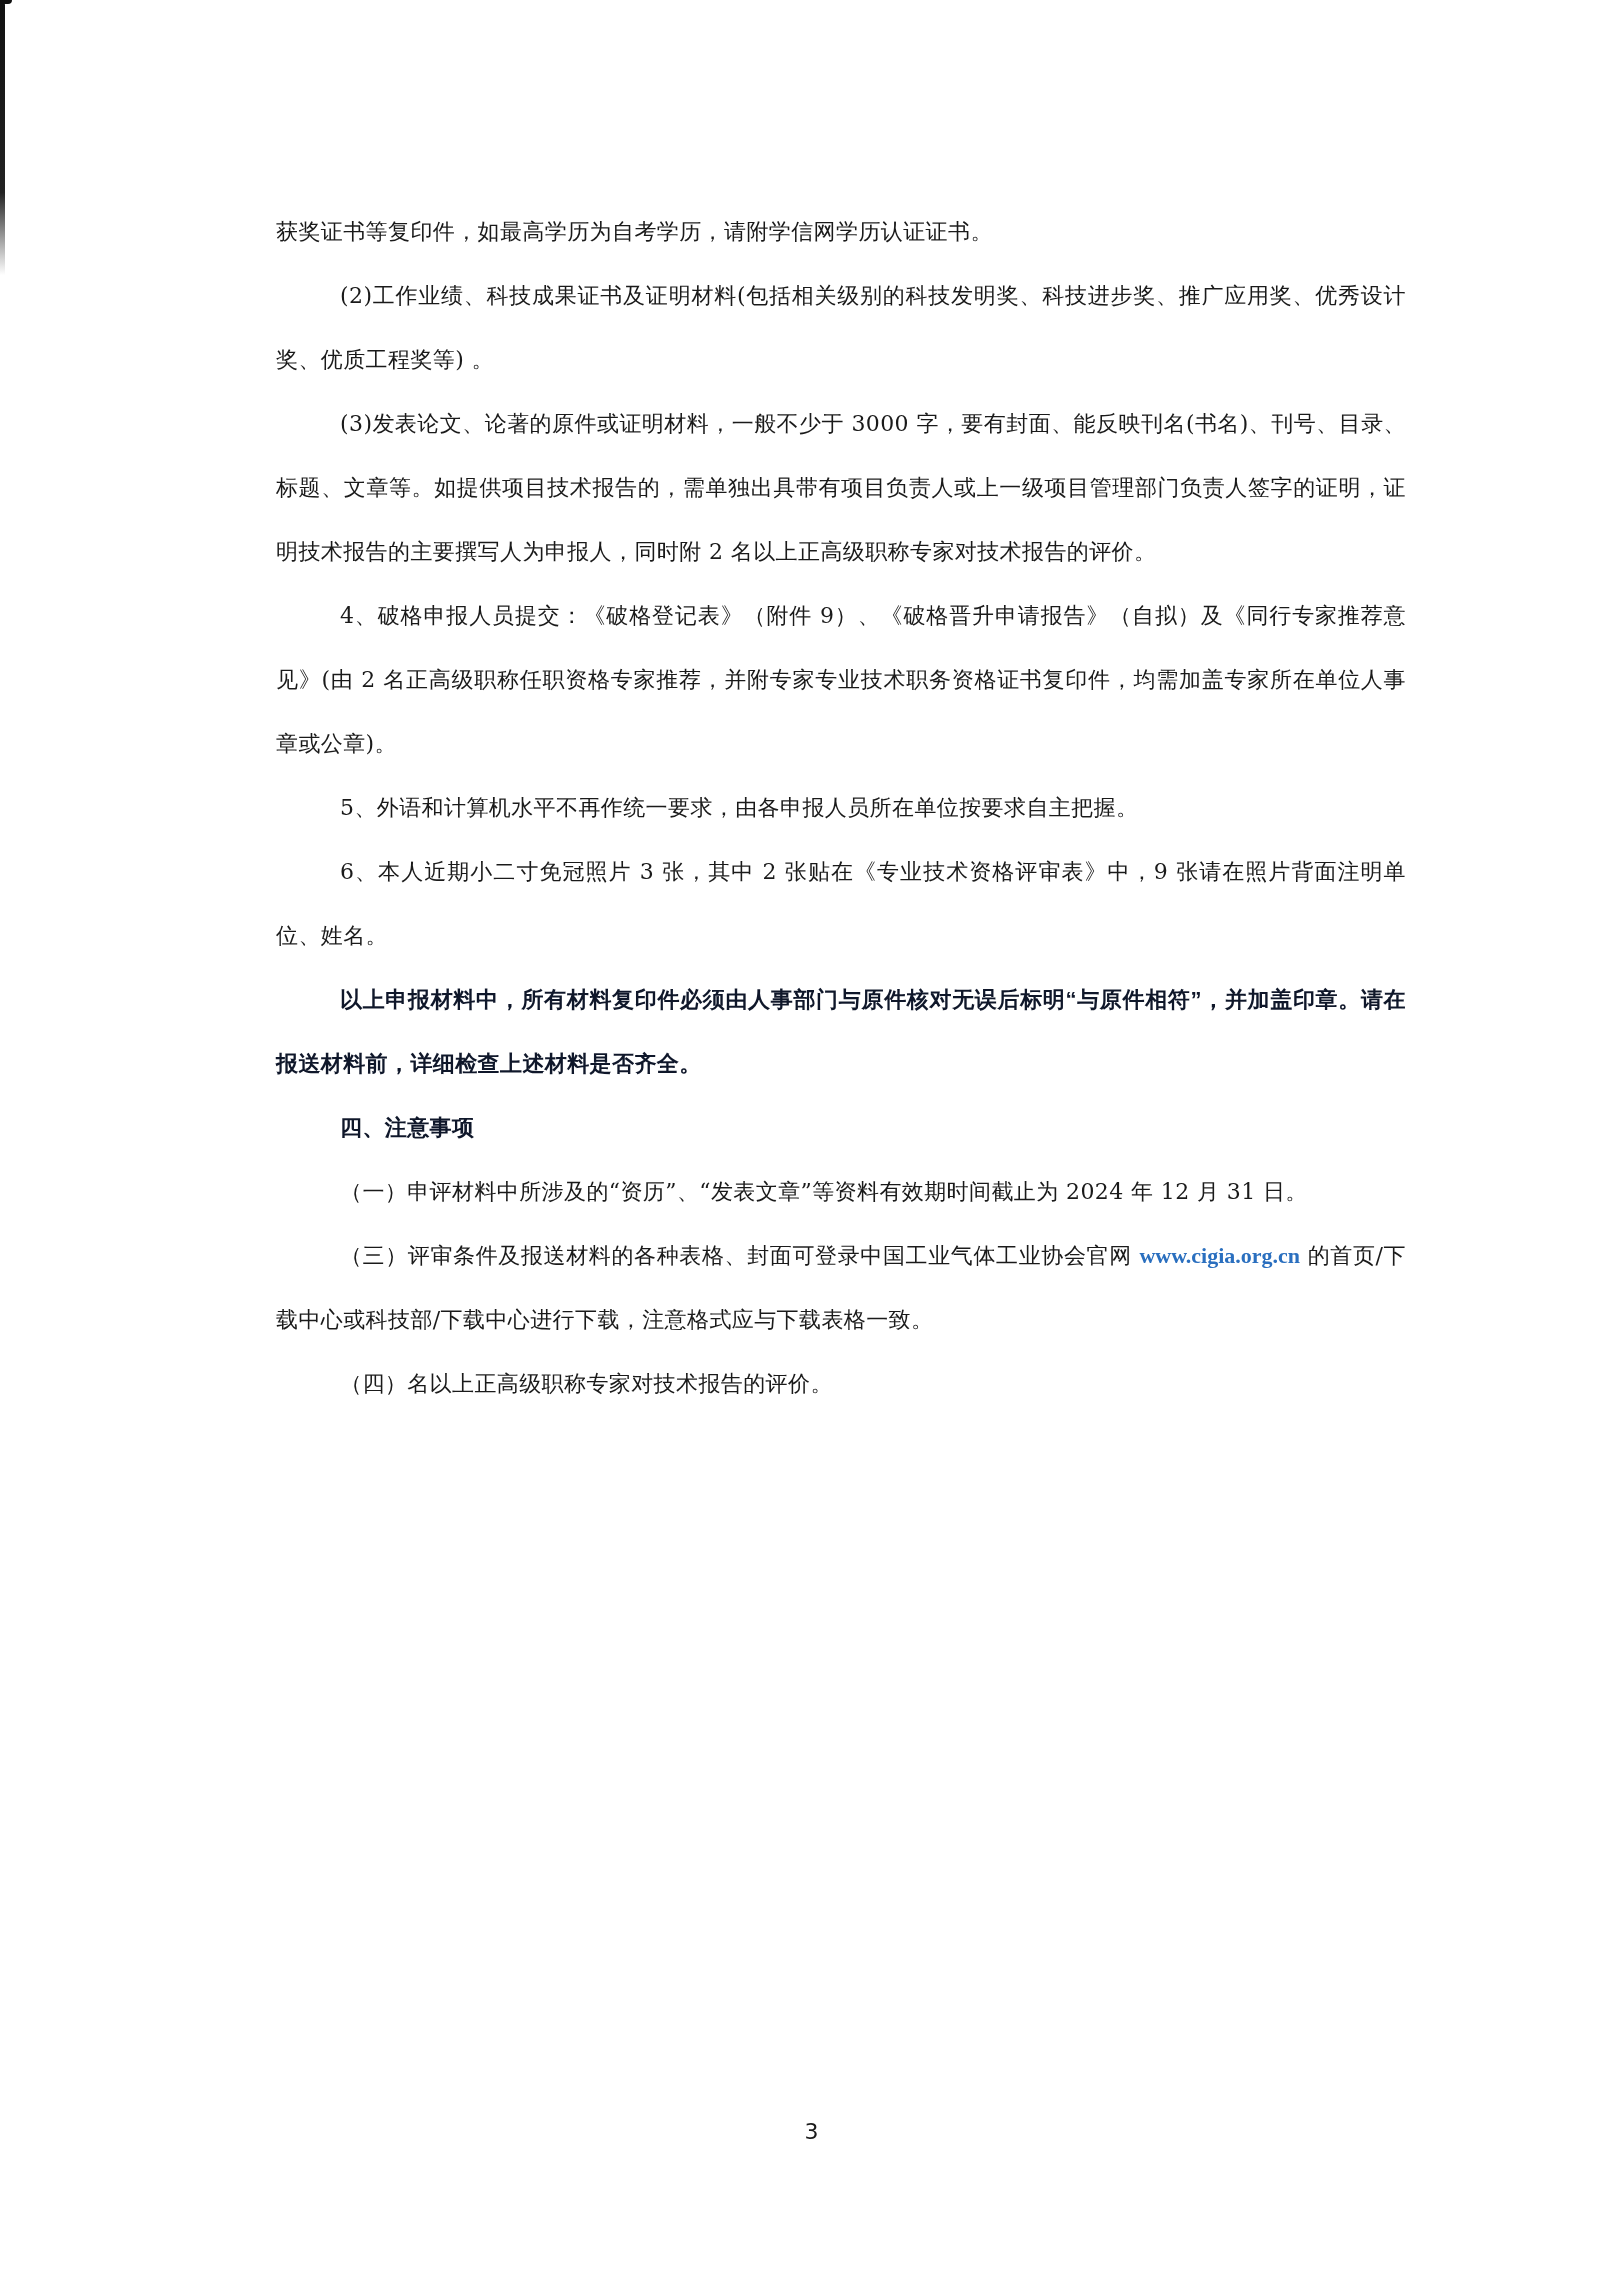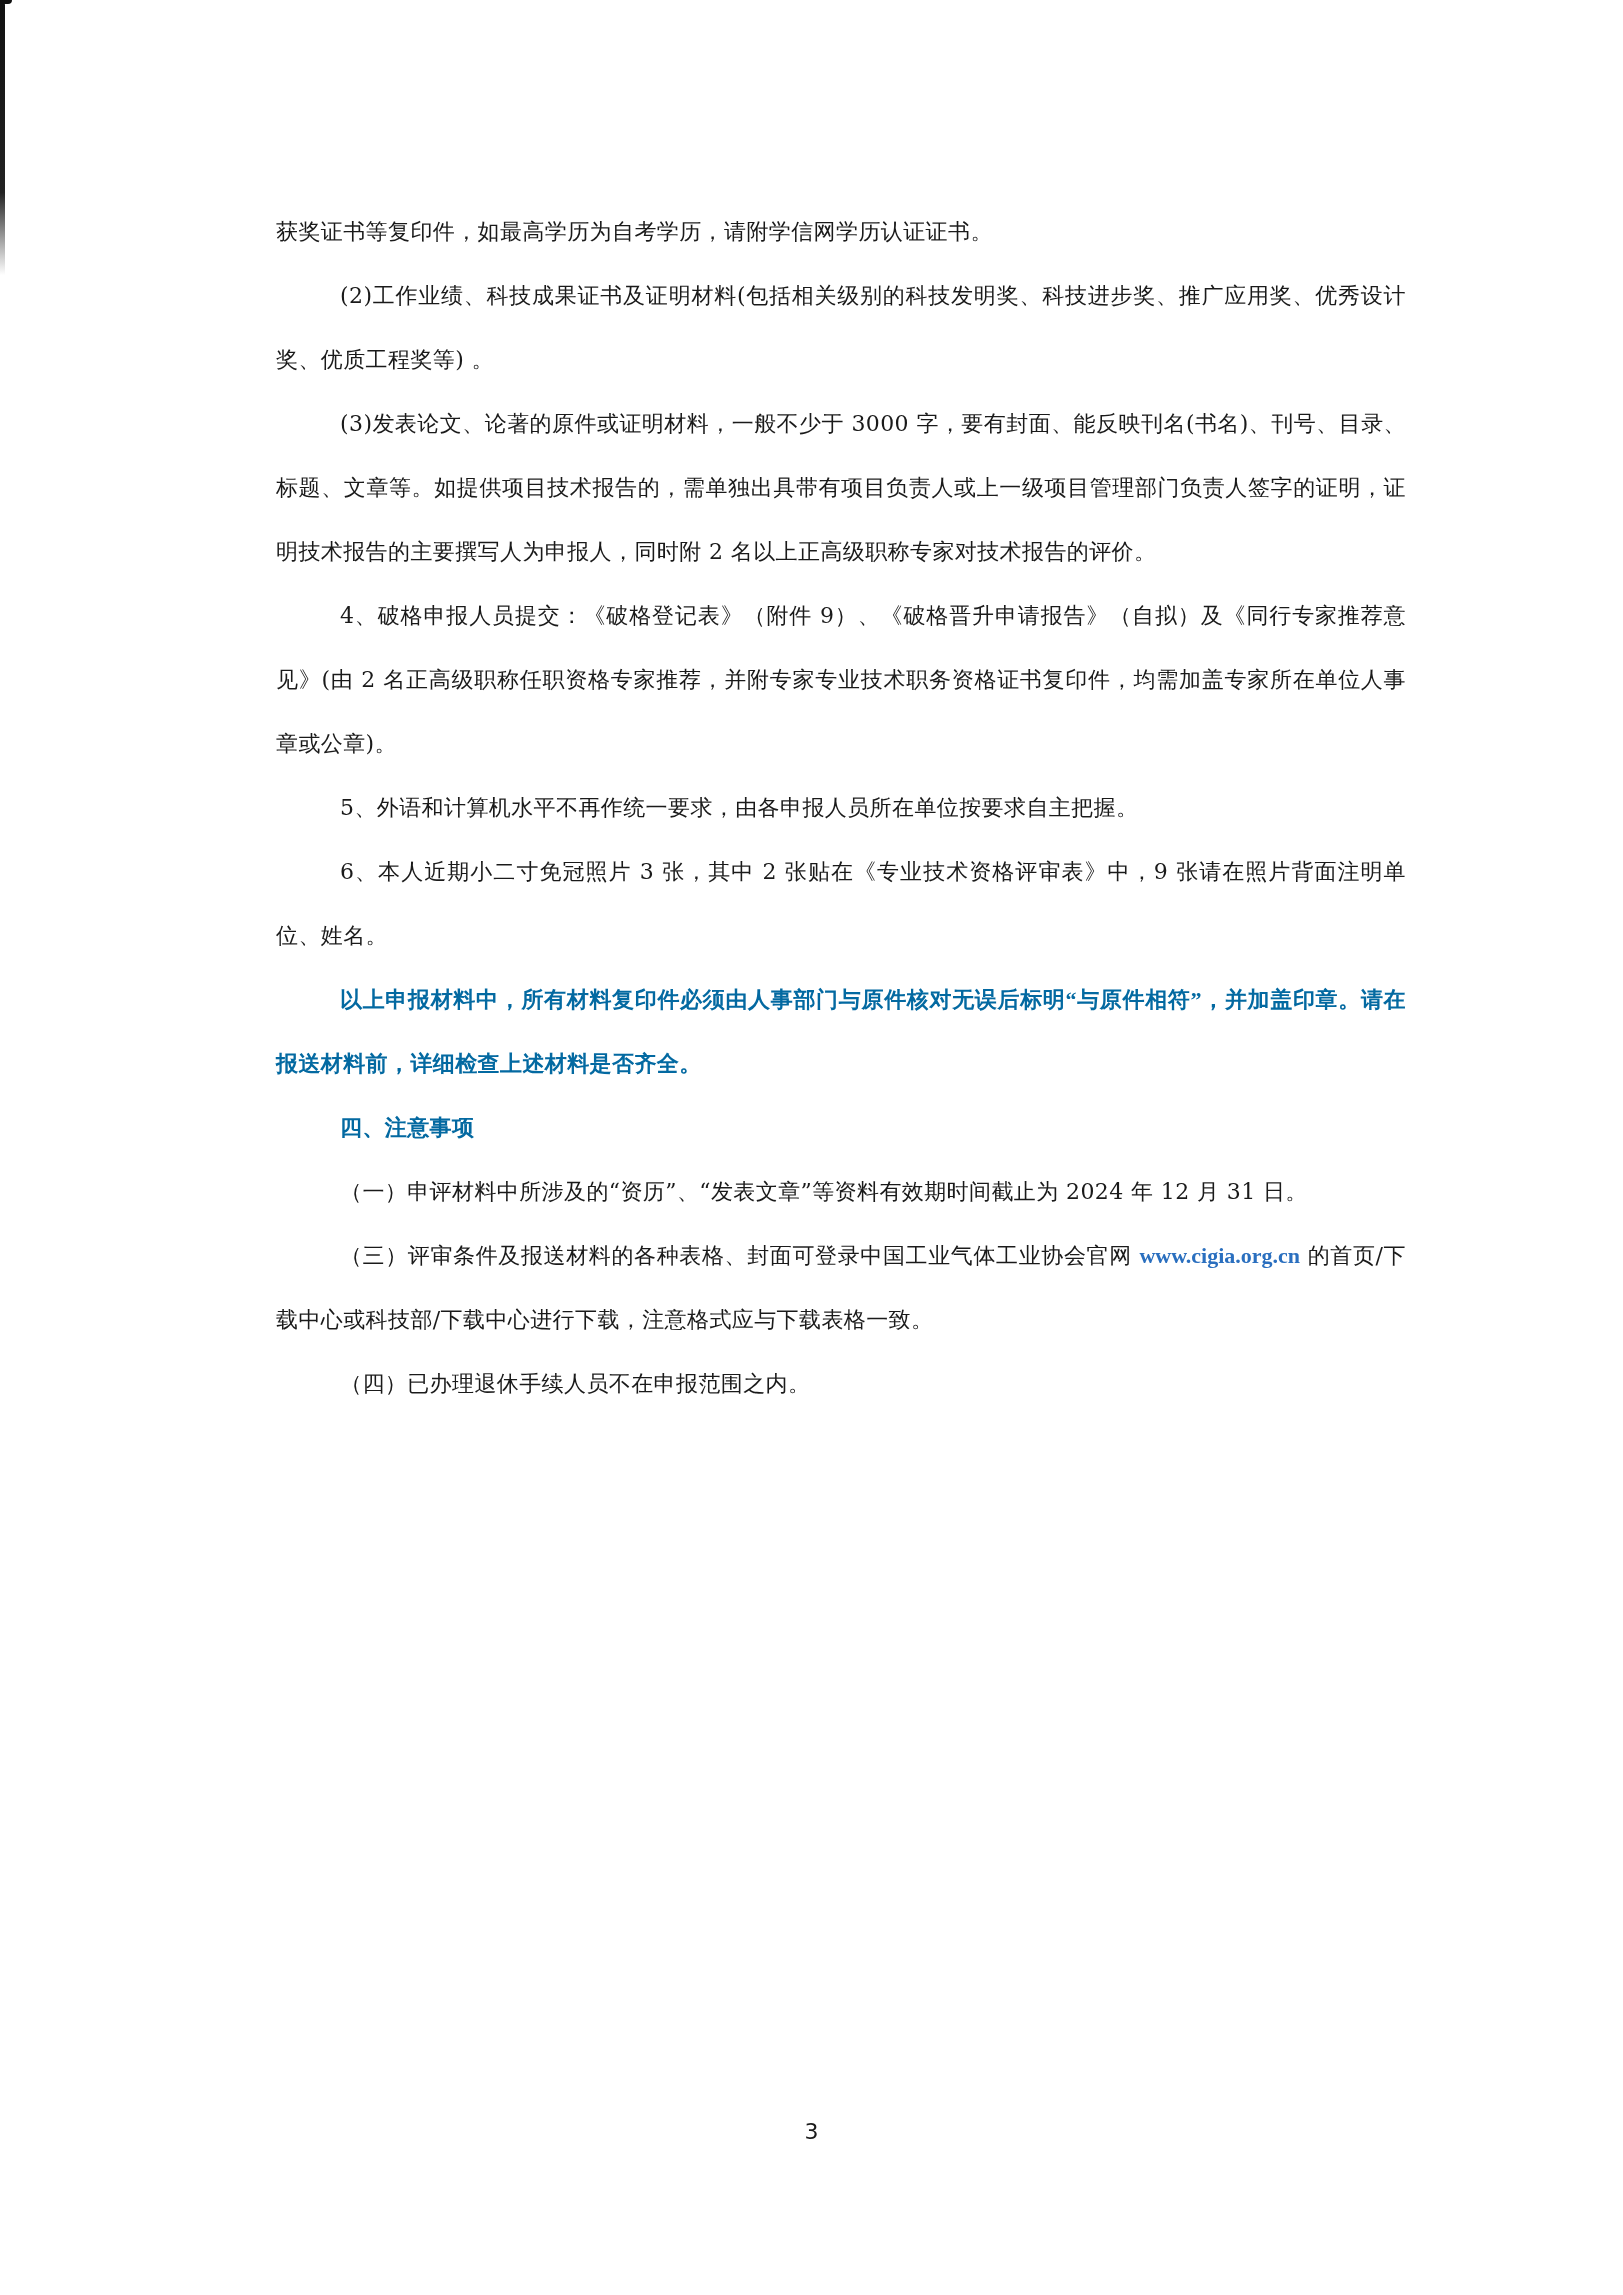--- a/index.html
+++ b/index.html
@@ -45,23 +45,23 @@
       line-height: 64px;
       text-align: justify;
       text-align-last: left;
       letter-spacing: 0.4px;
       word-break: break-all;
     }
     .indent {
       text-indent: 64px;
     }
     .bold {
-      font-family: Liberation Serif, serif;
+      font-family: Liberation Sans, sans-serif;
       font-weight: bold;
-      color: #0369a1;
+      color: #0f172a;
     }
     .link {
       color: #2a6fbf;
       font-family: "Liberation Serif", "DejaVu Serif", serif;
       text-decoration: none;
       letter-spacing: 0;
       font-weight: bold;
     }
     .page-number {
       position: absolute;
@@ -84,17 +84,17 @@
   <p class="para">获奖证书等复印件，如最高学历为自考学历，请附学信网学历认证证书。</p>
   <p class="para indent">(2)工作业绩、科技成果证书及证明材料(包括相关级别的科技发明奖、科技进步奖、推广应用奖、优秀设计奖、优质工程奖等) 。</p>
   <p class="para indent">(3)发表论文、论著的原件或证明材料，一般不少于 3000 字，要有封面、能反映刊名(书名)、刊号、目录、标题、文章等。如提供项目技术报告的，需单独出具带有项目负责人或上一级项目管理部门负责人签字的证明，证明技术报告的主要撰写人为申报人，同时附 2 名以上正高级职称专家对技术报告的评价。</p>
   <p class="para indent">4、破格申报人员提交：《破格登记表》（附件 9）、《破格晋升申请报告》（自拟）及《同行专家推荐意见》(由 2 名正高级职称任职资格专家推荐，并附专家专业技术职务资格证书复印件，均需加盖专家所在单位人事章或公章)。</p>
   <p class="para indent">5、外语和计算机水平不再作统一要求，由各申报人员所在单位按要求自主把握。</p>
   <p class="para indent">6、本人近期小二寸免冠照片 3 张，其中 2 张贴在《专业技术资格评审表》中，9 张请在照片背面注明单位、姓名。</p>
   <p class="para indent bold">以上申报材料中，所有材料复印件必须由人事部门与原件核对无误后标明“与原件相符”，并加盖印章。请在报送材料前，详细检查上述材料是否齐全。</p>
   <p class="para indent bold">四、注意事项</p>
   <p class="para indent">（一）申评材料中所涉及的“资历”、“发表文章”等资料有效期时间截止为 2024 年 12 月 31 日。</p>
   <p class="para indent"><span>（三）评审条件及报送材料的各种表格、封面可登录中国工业气体工业协会官网 </span><a class="link">www.cigia.org.cn</a><span> 的首页/下载中心或科技部/下载中心进行下载，注意格式应与下载表格一致。</span></p>
-  <p class="para indent">（四）已办理退休手续人员不在申报范围之内。</p>
+  <p class="para indent">（四）名以上正高级职称专家对技术报告的评价。</p>
 </div>
 
 <div class="page-number">3</div>
 
 
 </body></html>

